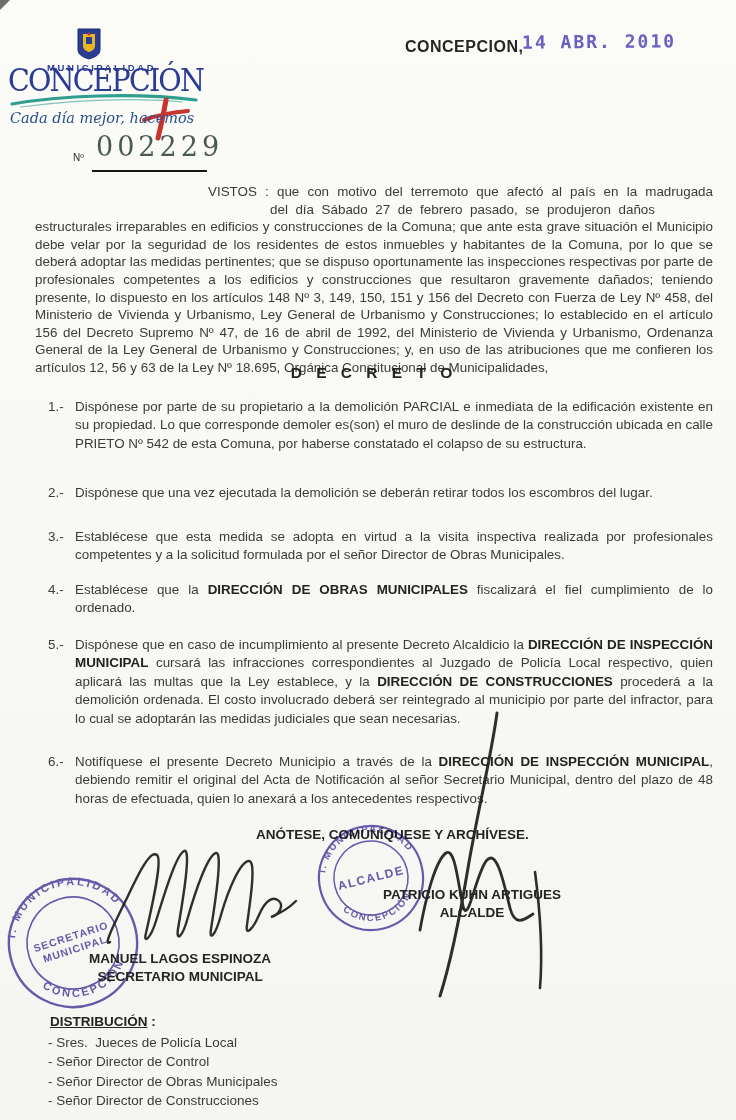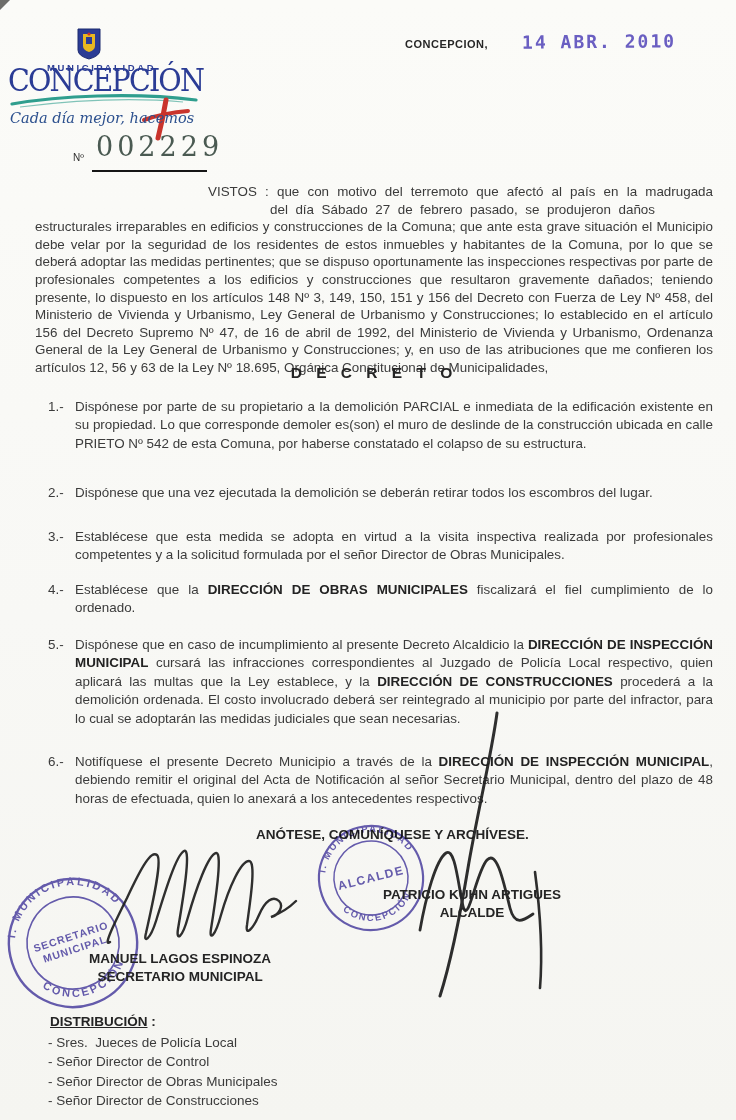--- a/index.html
+++ b/index.html
@@ -21,21 +21,21 @@
   .muni-word{position:absolute;left:39px;top:36px;font-size:9.5px;font-weight:bold;
     letter-spacing:2.6px;color:#2b3c95;}
   .city-word{position:absolute;left:0;top:36px;font-family:"DejaVu Serif", serif;
     font-size:31px;color:#2b3c95;letter-spacing:-2px;transform:scaleX(.92);
     transform-origin:left center;white-space:nowrap;}
   .logo-art{position:absolute;left:0;top:68px;}
   .tagline{position:absolute;left:2px;top:84px;font-family:"DejaVu Serif", serif;
     font-style:italic;font-size:14.5px;color:#2c508e;white-space:nowrap;}
 
   
-  .place{position:absolute;left:405px;top:38px;font-size:11px;font-weight:600;
+  .place{position:absolute;left:405px;top:38px;font-size:16px;font-weight:600;
     color:#262626;letter-spacing:.5px;}
   .date-stamp{position:absolute;left:522px;top:31px;font-family:"DejaVu Sans Mono", monospace;
     font-size:18px;font-weight:bold;color:#6c60c8;letter-spacing:2px;transform:rotate(-.5deg);
     mix-blend-mode:multiply;}
   .num-label{position:absolute;left:73px;top:152px;font-size:10px;color:#2e2e2e;}
   .num-value{position:absolute;left:96px;top:131px;font-family:"DejaVu Serif", serif;
     font-size:27px;color:#4a5a52;letter-spacing:4px;transform:scaleY(1.05);}
   .num-line{position:absolute;left:92px;top:170px;width:115px;border-top:2.5px solid #161616;}
 
   

